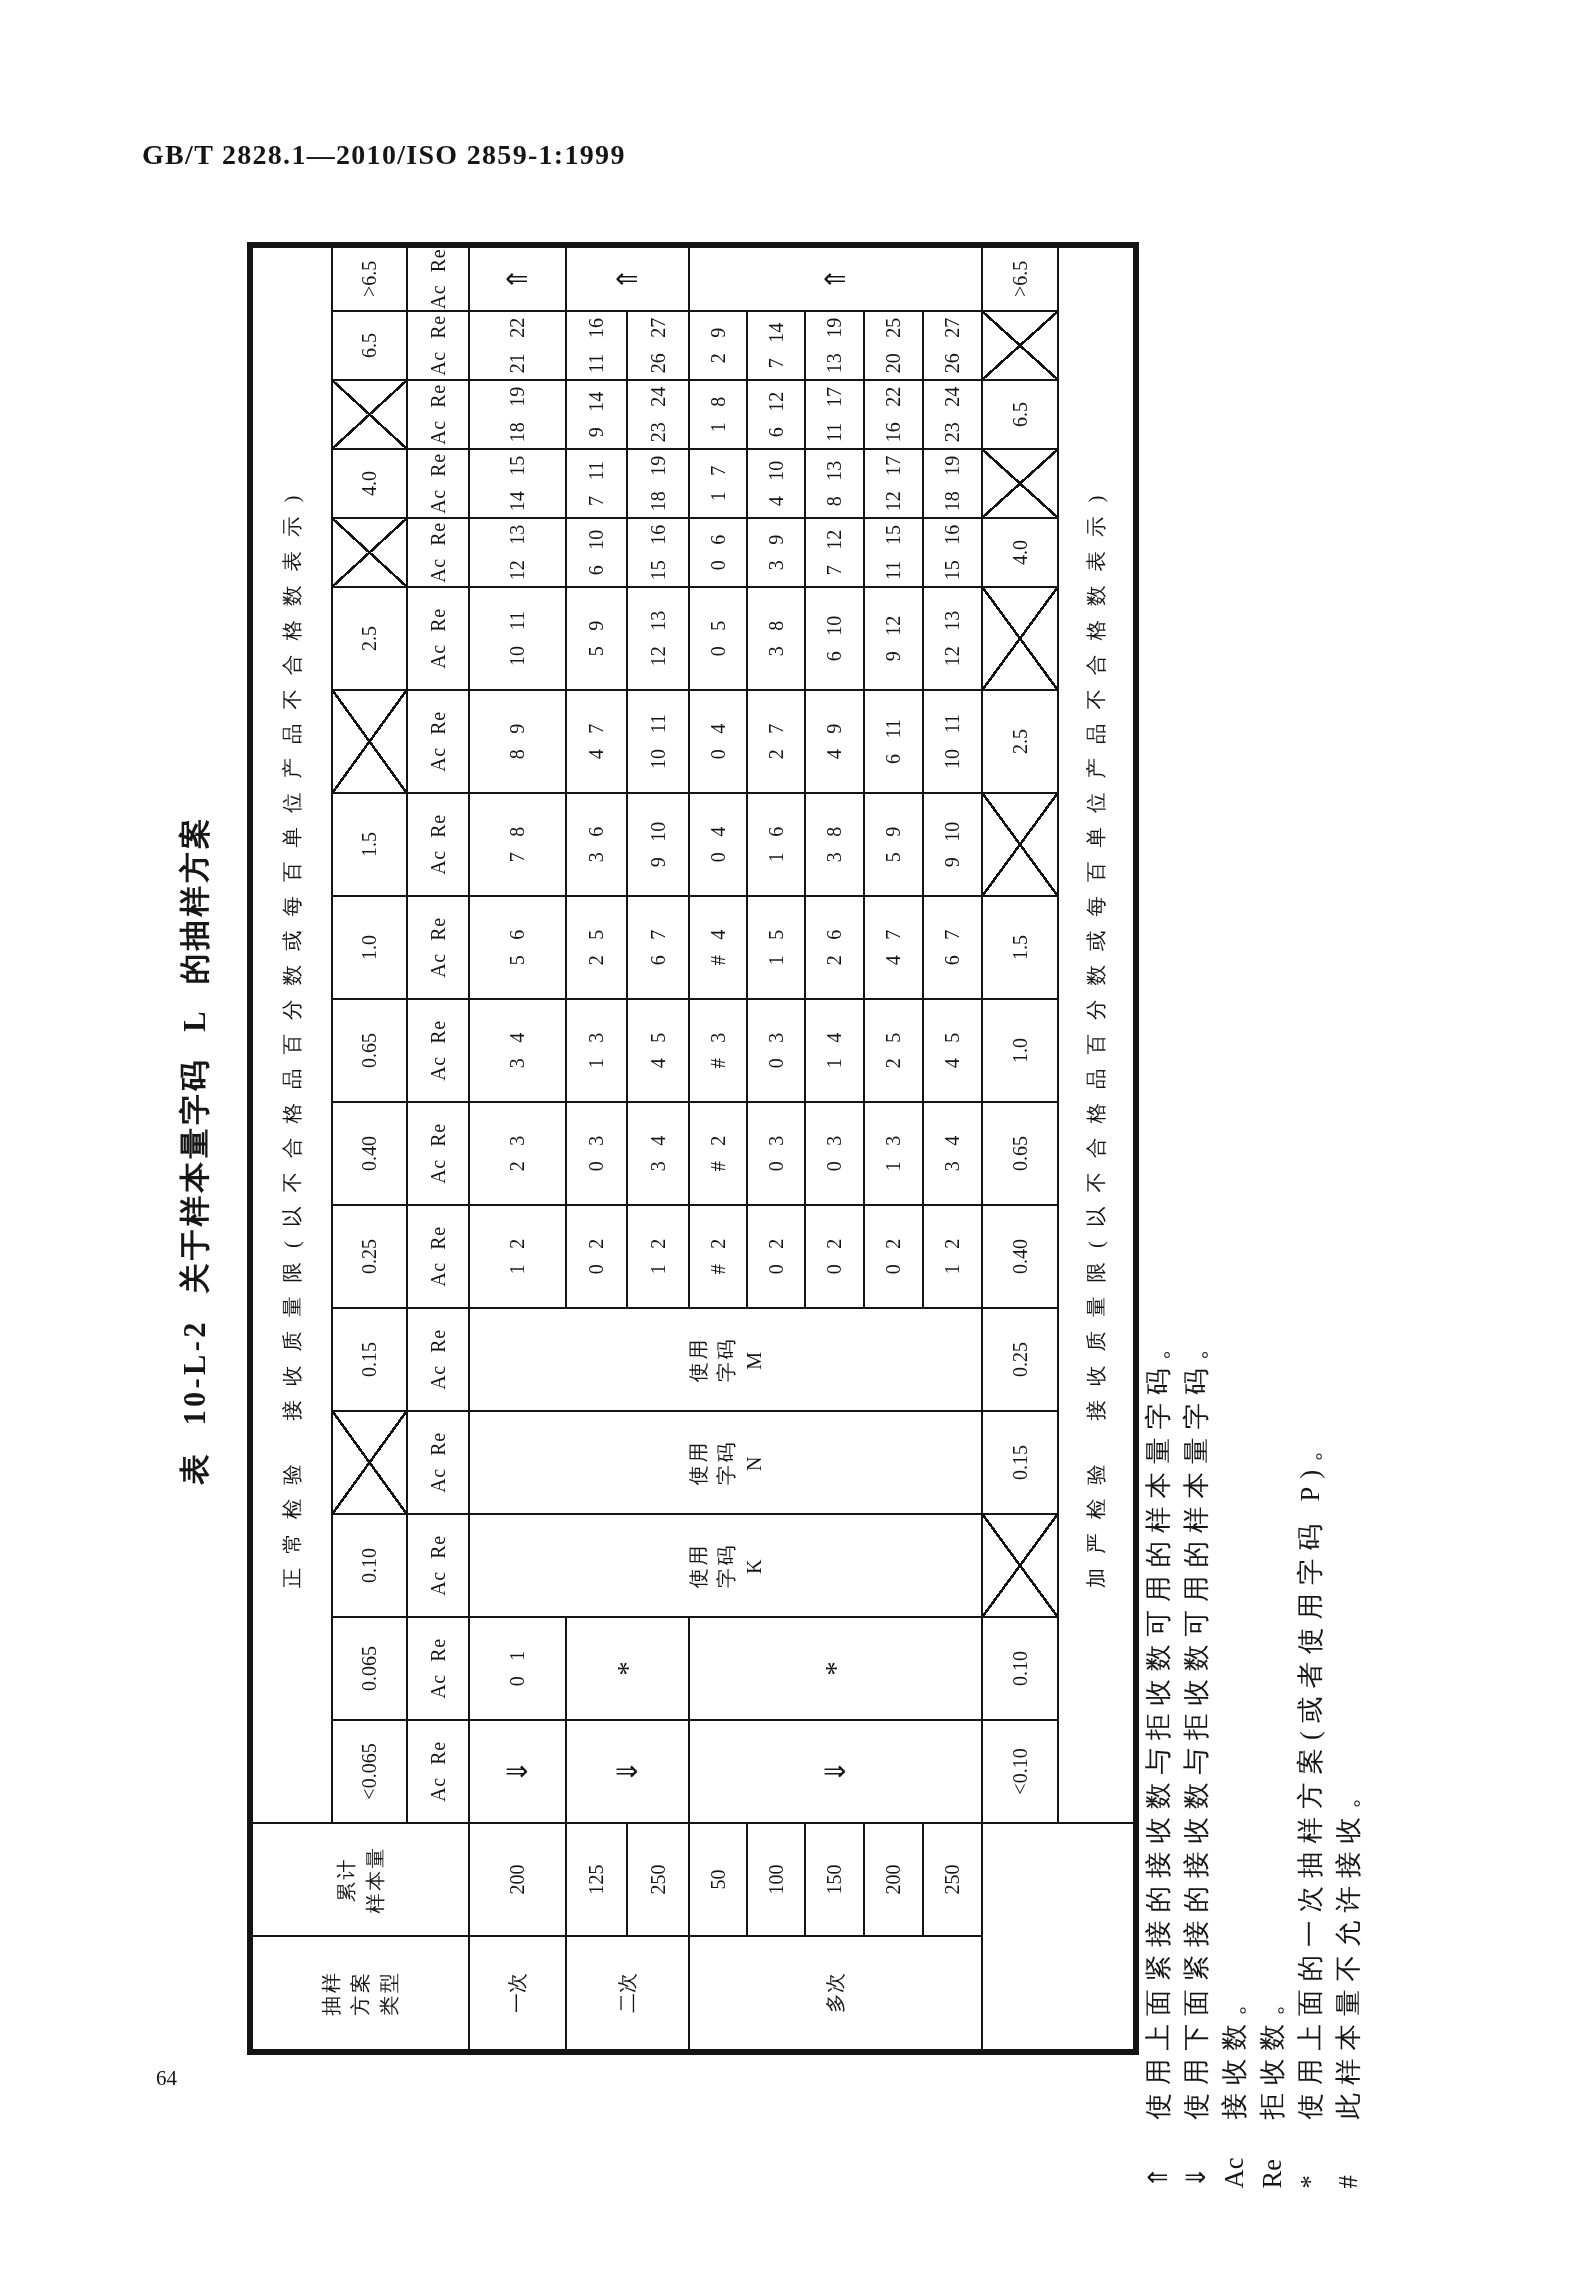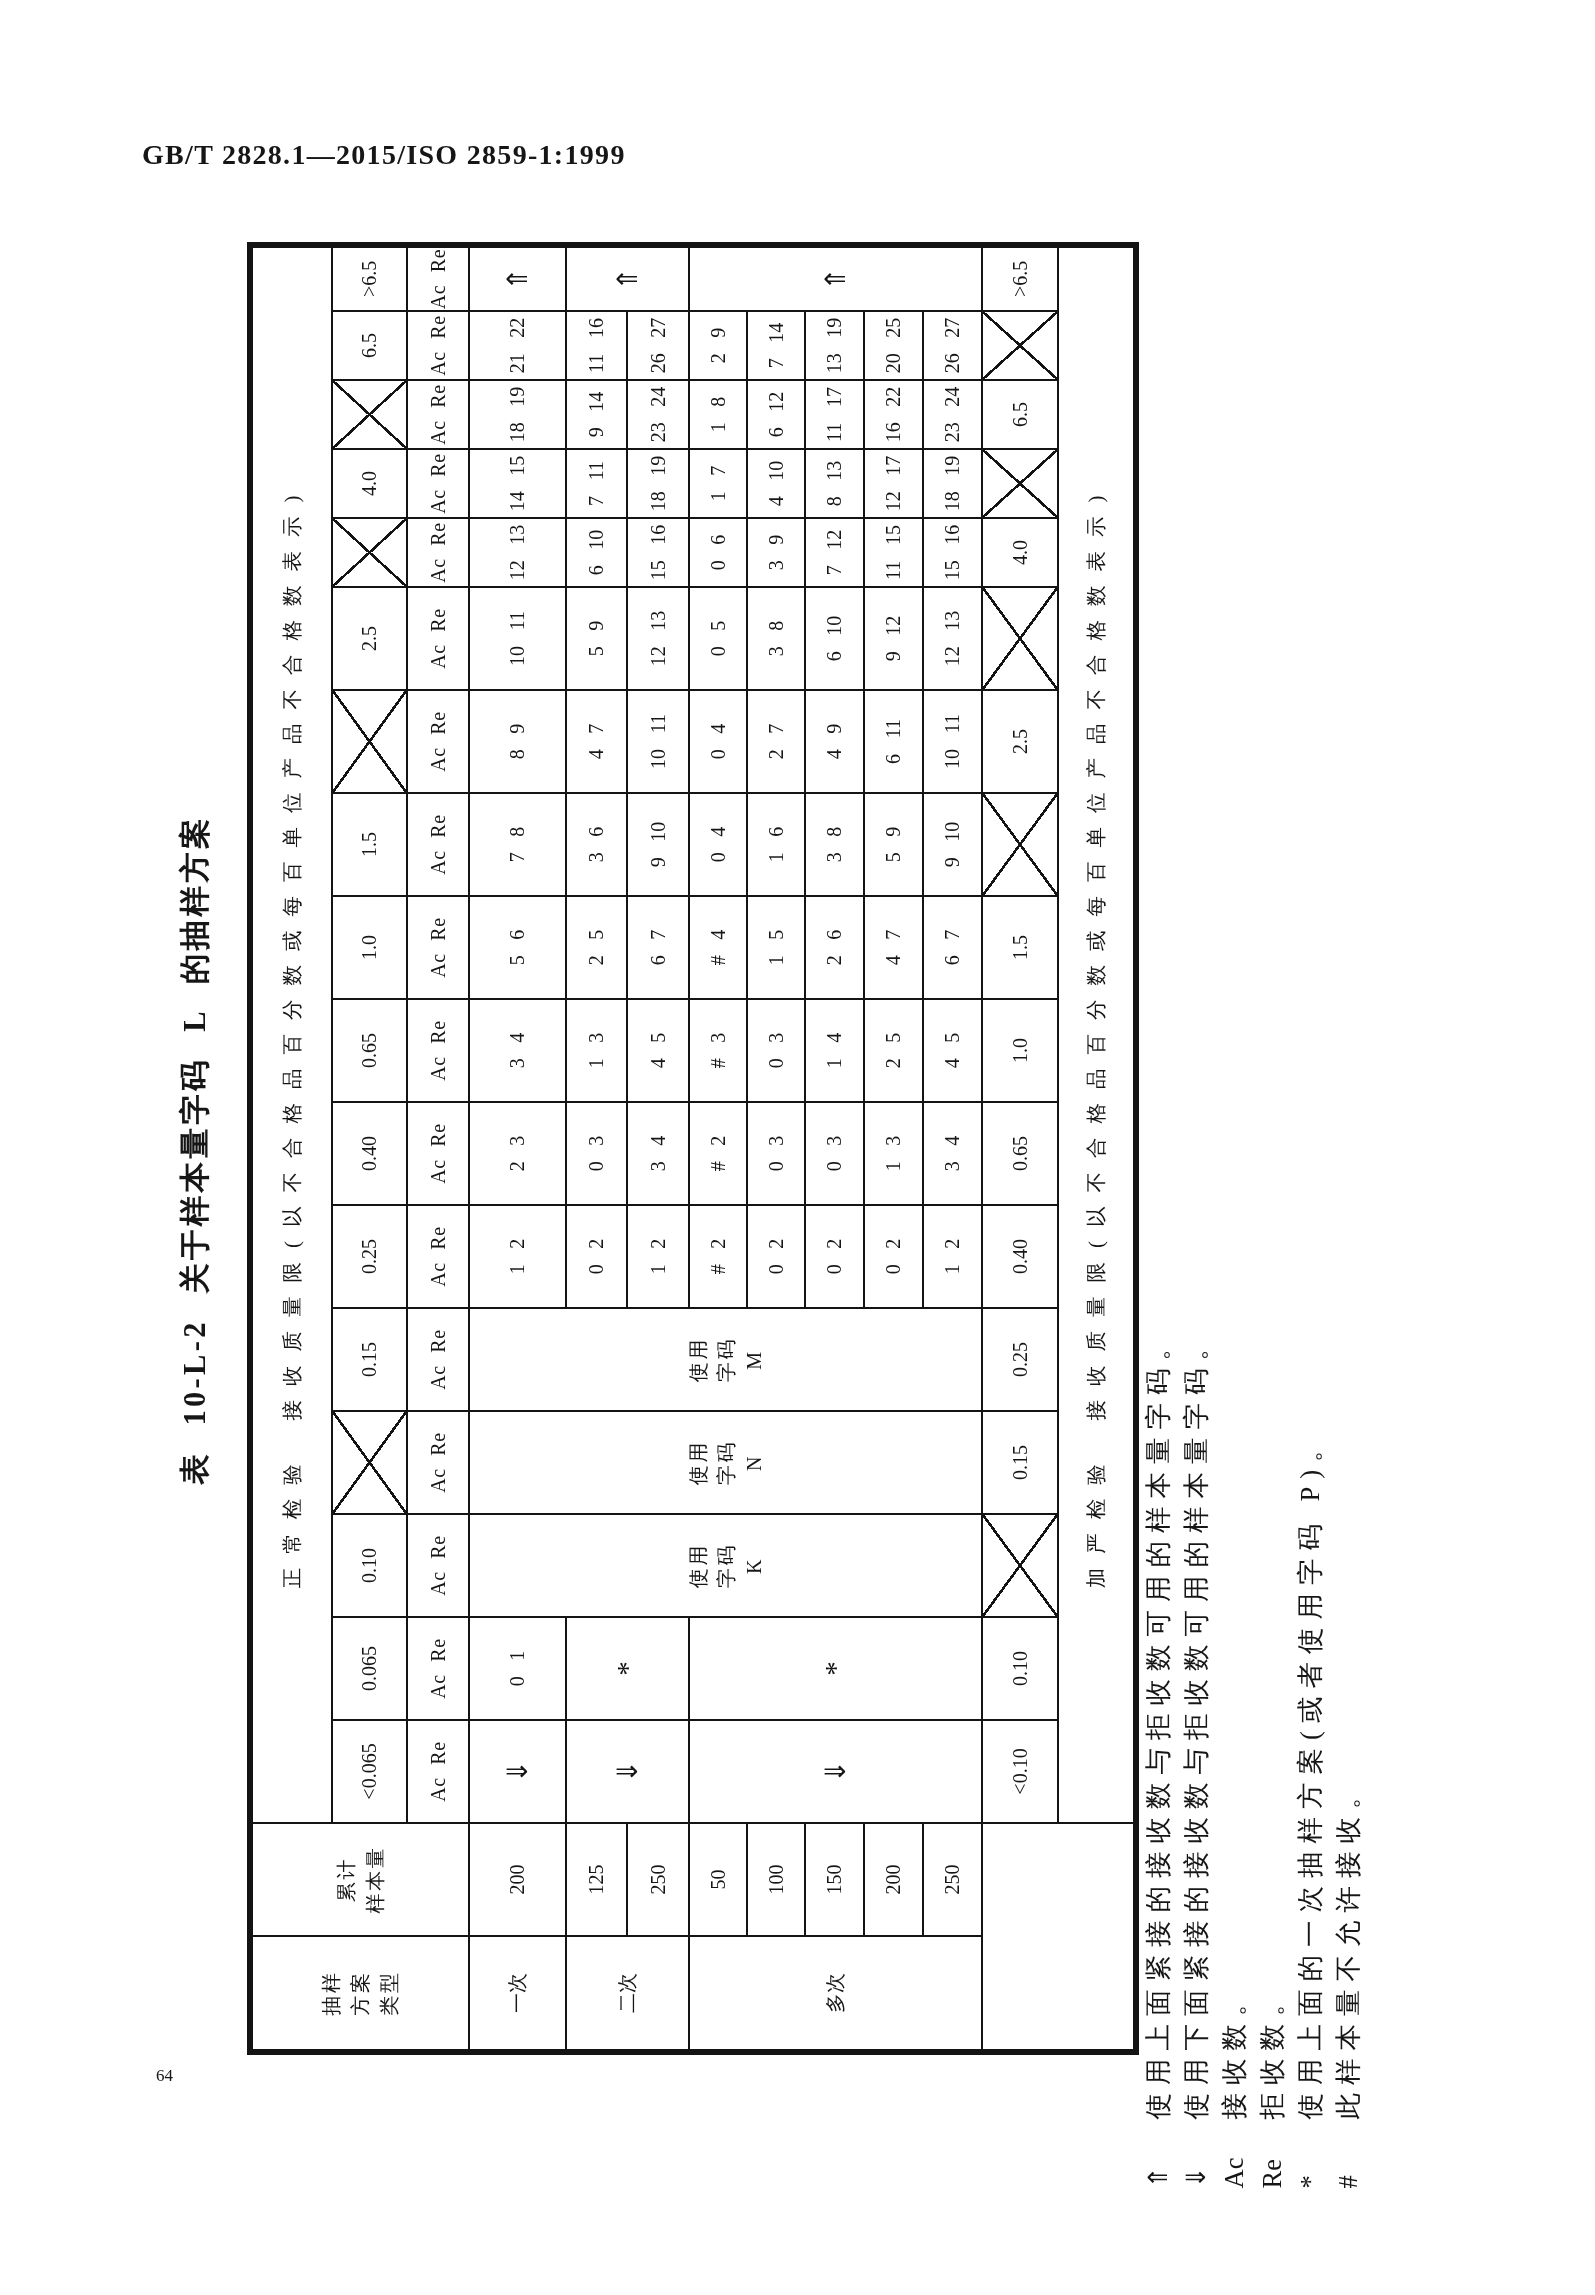--- a/index.html
+++ b/index.html
@@ -2,21 +2,21 @@
 <html style="font-size:10.6px"><head>
 <meta charset="utf-8">
 <style>
   html,body{margin:0;padding:0;background:#f7f7f4;}
   body{width:1596px;height:2295px;position:relative;overflow:hidden;
        font-family:"Liberation Serif", serif;color:#161616;}
   .page{position:absolute;inset:0;background:#ffffff;}
 
   .std-ref{position:absolute;left:142px;top:139px;font-size:28px;font-weight:bold;
            letter-spacing:1.3px;white-space:nowrap;}
-  .page-num{position:absolute;left:156px;top:2066px;font-size:17px;}
+  .page-num{position:absolute;left:156px;top:2066px;font-size:21px;}
 
   
   .rot{position:absolute;left:247px;top:2207px;width:1963px;height:1127px;
        transform:rotate(-90deg);transform-origin:0 0;}
 
   .caption{position:absolute;left:152px;top:-72px;width:1810px;text-align:center;
            font-size:30.5px;font-weight:bold;letter-spacing:3.3px;word-spacing:14.6px;white-space:nowrap;}
 
   table.main{position:absolute;left:152px;top:0;width:1810px;height:886px;
              border-collapse:collapse;table-layout:fixed;border:6px solid #141414;
@@ -45,21 +45,21 @@
   .footnotes{position:absolute;left:18.6px;top:893px;width:1590px;}
   .fn{height:38px;font-size:26.5px;white-space:nowrap;}
   .fn-sym{display:inline-block;width:69px;letter-spacing:0;}
   .fn-text{letter-spacing:8px;}
 </style>
 </head>
 <body>
 
 <div class="page">
 
-  <div class="std-ref">GB/T 2828.1—2015/ISO 2859-1:1999</div>
+  <div class="std-ref">GB/T 2828.1—2010/ISO 2859-1:1999</div>
   <div class="page-num">64</div>
 
   <div class="rot">
 
     <div class="caption">表 10-L-2 关于样本量字码 L 的抽样方案</div>
 
     <table class="main">
       <colgroup>
         <col class="cType">
           <col class="cCum">

